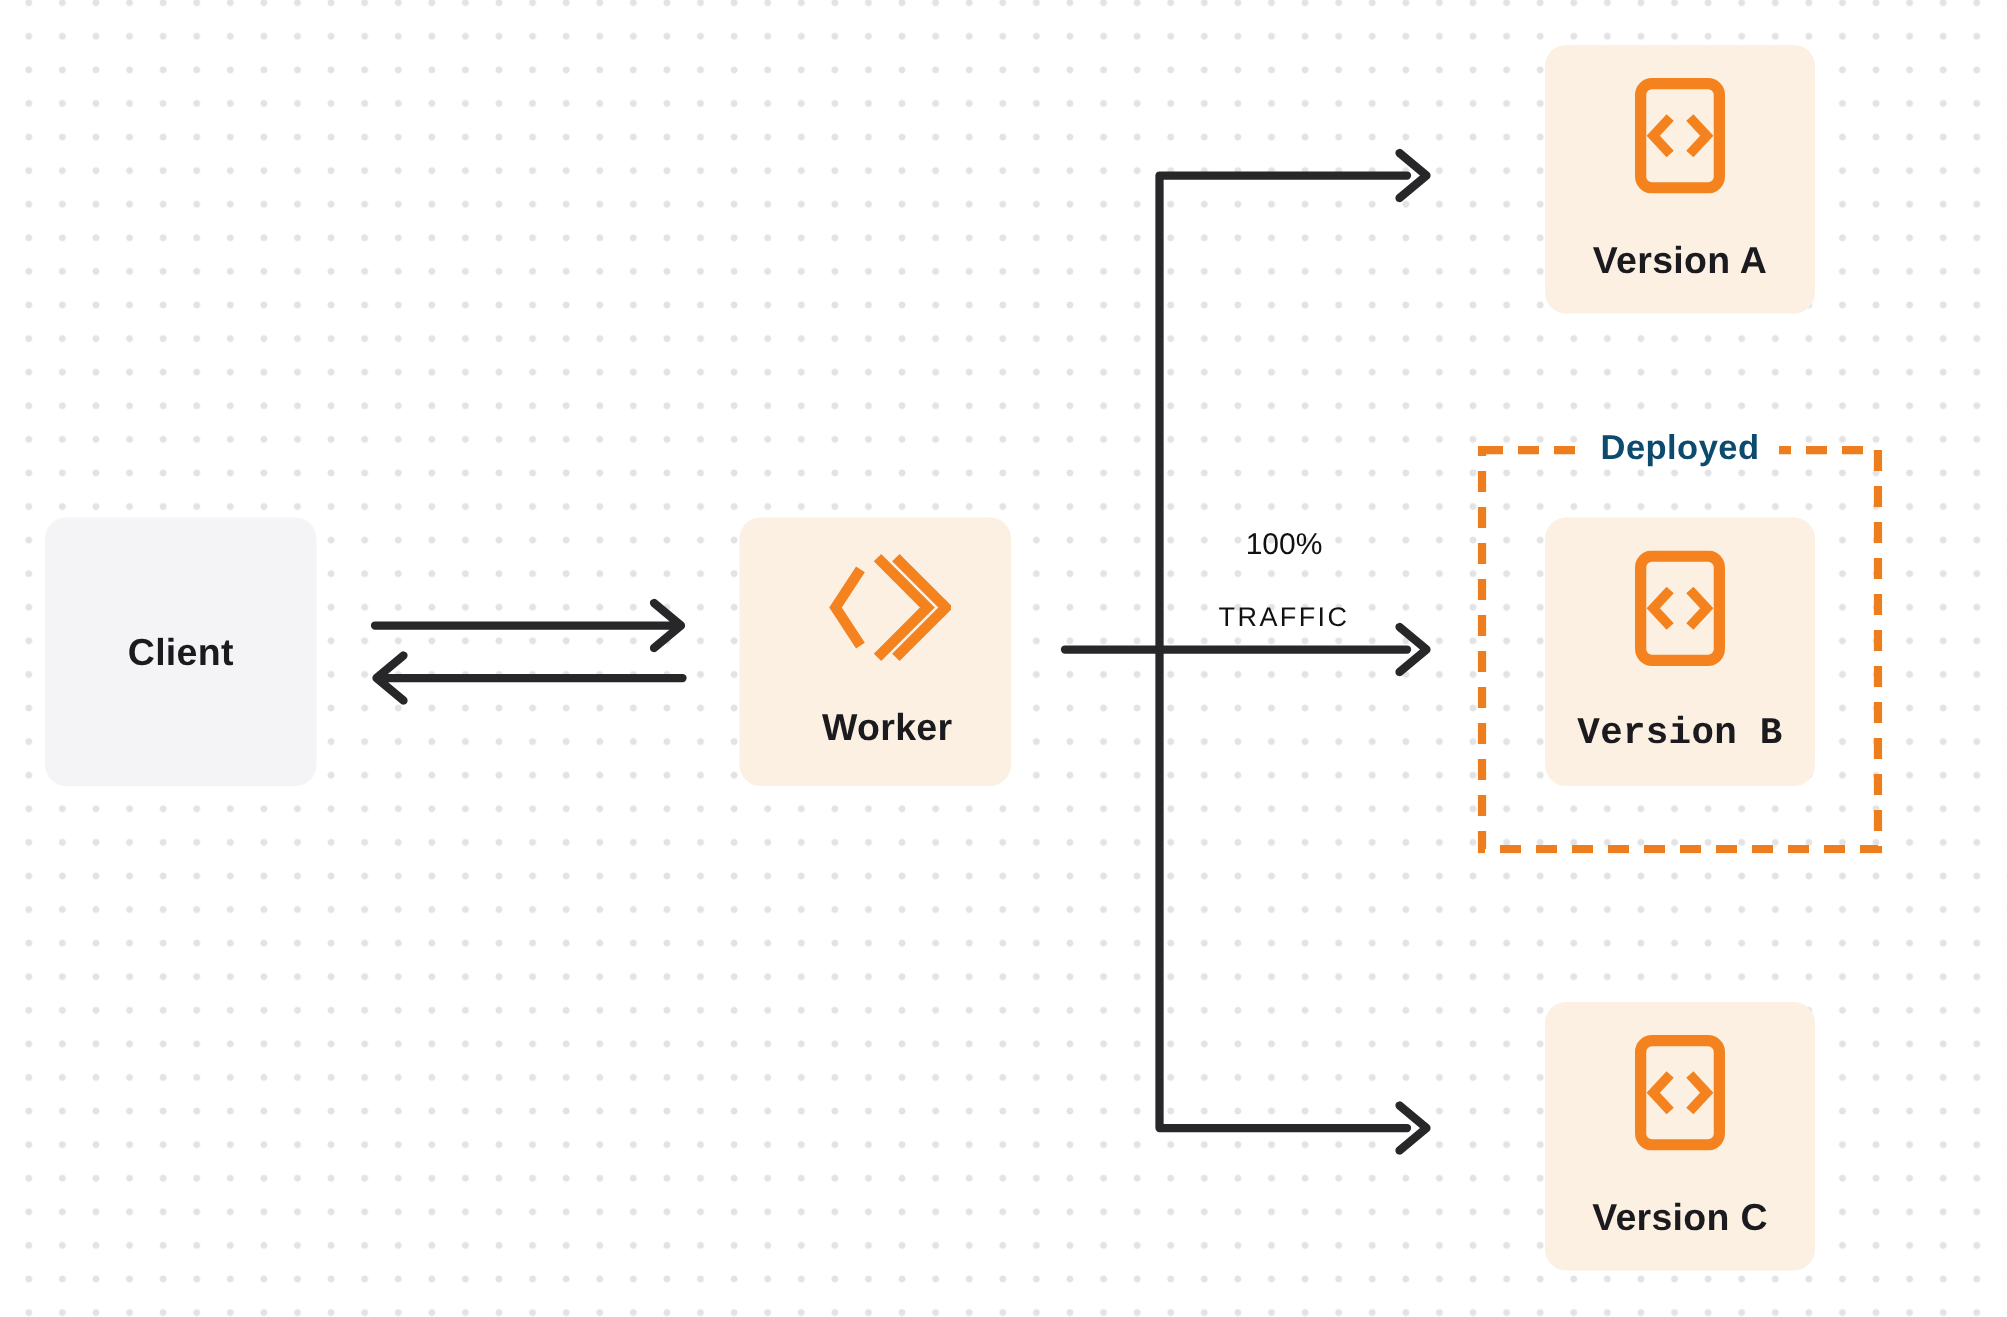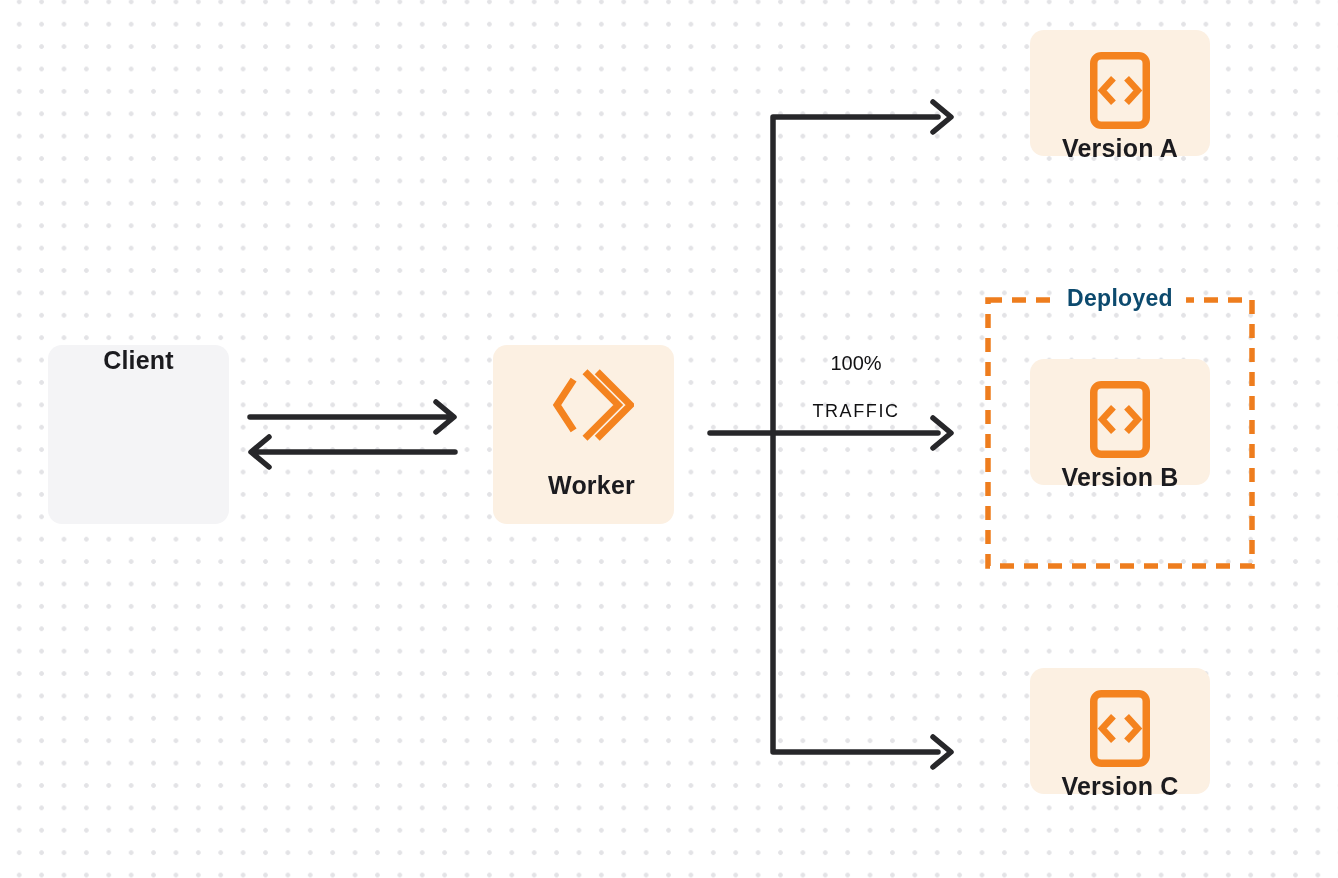--- a/index.html
+++ b/index.html
@@ -18,34 +18,34 @@
     position:absolute;
     border-radius:14px;
     display:flex;flex-direction:column;align-items:center;
     box-sizing:border-box;
   }
   .node .label{
     font-weight:700;font-size:25px;line-height:30px;color:#1b1b1f;
     letter-spacing:.2px;
   }
   .node-client{
-    left:48px;top:345px;width:181px;height:179px;
-    background:#f4f4f6;justify-content:flex-start;
+    left:30px;top:345px;width:181px;height:179px;
+    background:#f4f4f6;justify-content:center;
   }
   .node-worker{
     left:493px;top:345px;width:181px;height:179px;
     background:#fcf0e2;justify-content:space-between;
     padding:20px 0 24px 16px;
   }
   .node-version{
-    width:180px;height:126px;background:#fcf0e2;
+    width:180px;height:179px;background:#fcf0e2;
     justify-content:space-between;padding:22px 0 20px 0;
   }
   .node-version-a{left:1030px;top:30px;}
-  .node-version-b{left:1030px;top:359px;}
+  .node-version-b{left:1030px;top:345px;font-family:Liberation Mono, monospace;}
   .node-version-c{left:1030px;top:668px;}
   .traffic-label{
     position:absolute;left:790px;top:350px;width:132px;
     text-align:center;color:#111113;font-weight:400;
   }
   .traffic-line1{font-size:20px;line-height:26px;}
   .traffic-line2{font-size:18px;line-height:26px;margin-top:22px;letter-spacing:1.6px;}
   .deployed-frame{position:absolute;left:985px;top:297px;width:270px;height:272px;}
   .deployed-frame svg{position:absolute;left:0;top:0;}
   .deployed-label{

